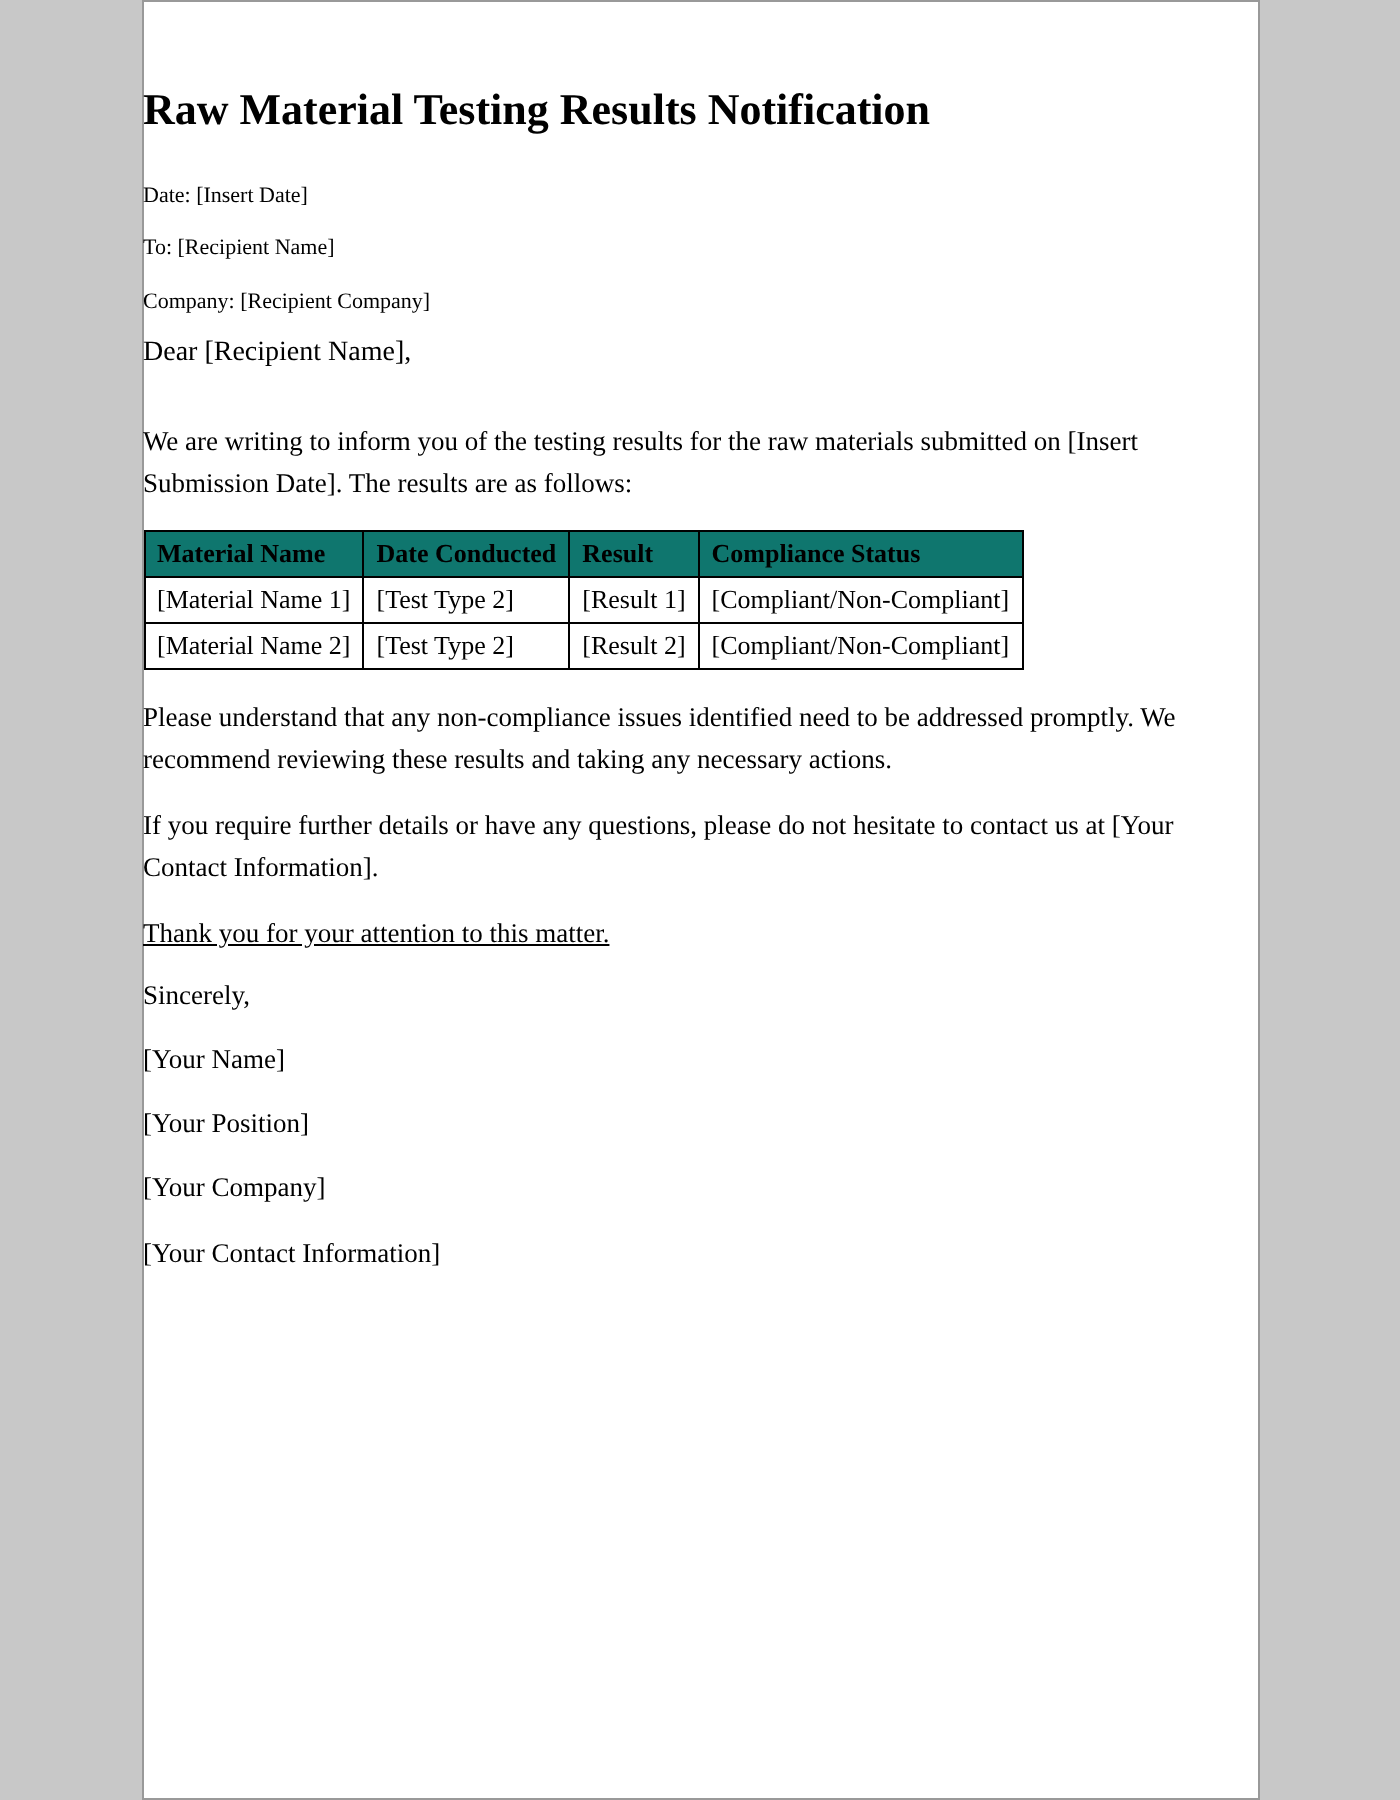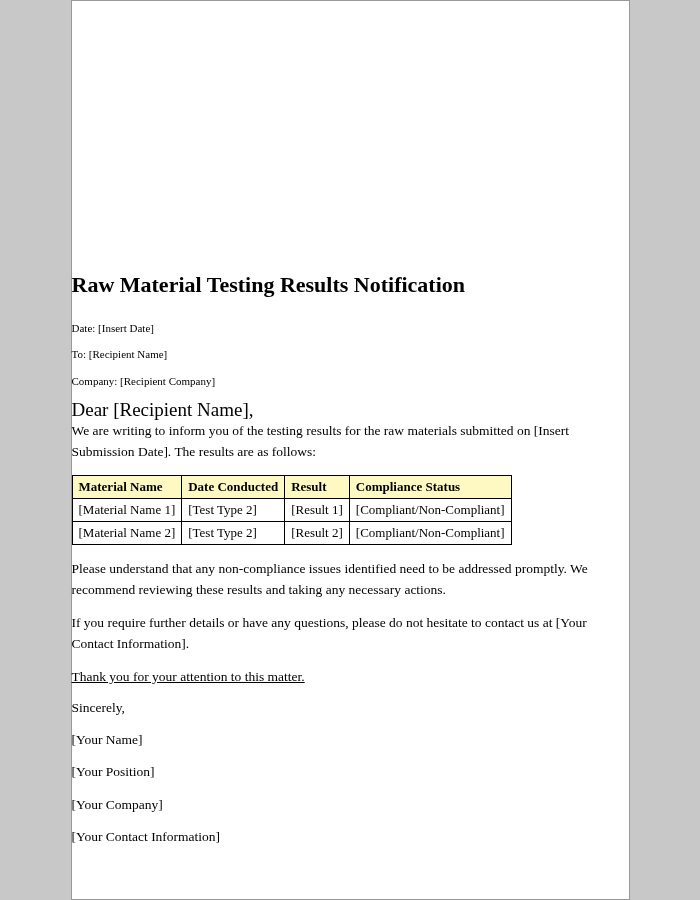--- a/index.html
+++ b/index.html
@@ -17,21 +17,21 @@
       font-family: 'Times New Roman', Times, serif;
     }
 
     .page-container {
       width: 559px;
       min-height: 900px;
       background: #ffffff;
       border: 1px solid #999;
       display: flex;
       justify-content: center;
-      align-items: flex-end;
+      align-items: flex-start;
     }
 
     .document {
       width: 640px;
       padding: 40px 0 40px 0;
     }
 
     .doc-title {
       font-size: 22px;
       font-weight: bold;
@@ -39,22 +39,22 @@
       line-height: 1.3;
     }
 
     .meta-line {
       font-size: 11px;
       margin-bottom: 10px;
       line-height: 1.5;
     }
 
     .salutation {
-      font-size: 19px;
-      margin-bottom: 0;
+      font-size: 14px;
+      margin-bottom: 26px;
       margin-top: 4px;
     }
 
     .body-para {
       font-size: 13.5px;
       margin-bottom: 12px;
       line-height: 1.55;
     }
 
     .results-table {
@@ -67,21 +67,21 @@
     .results-table th,
     .results-table td {
       border: 1px solid #000;
       padding: 3px 6px;
       text-align: left;
       white-space: nowrap;
     }
 
     .results-table th {
       font-weight: bold;
-      background: #fef9c3;
+      background: #0f766e;
     }
 
     .closing-lines {
       font-size: 13.5px;
       margin-bottom: 10px;
       line-height: 1.55;
       text-decoration: underline;
     }
 
     .signature-block {

